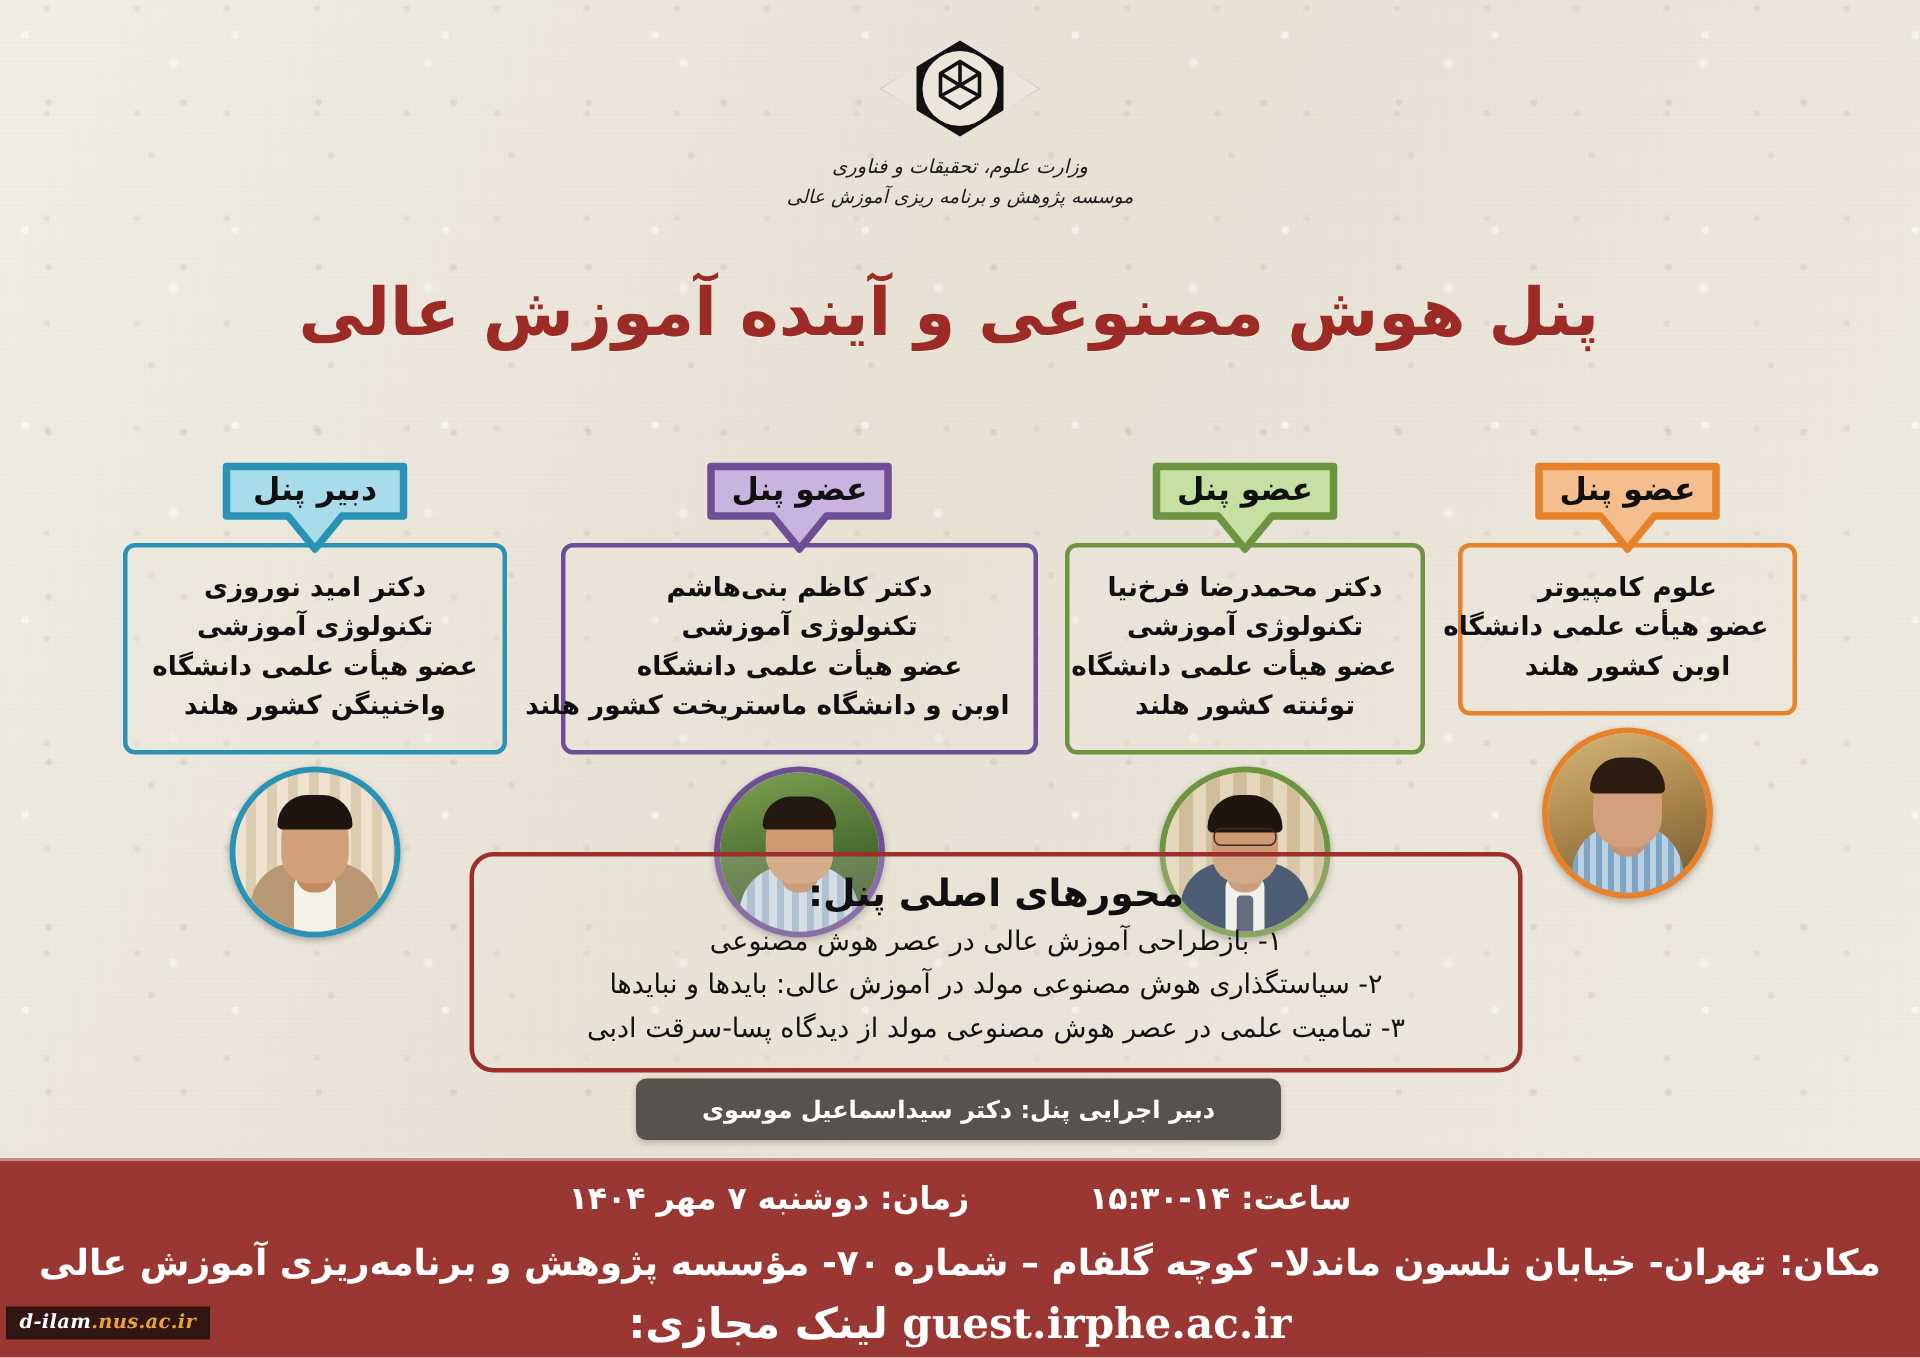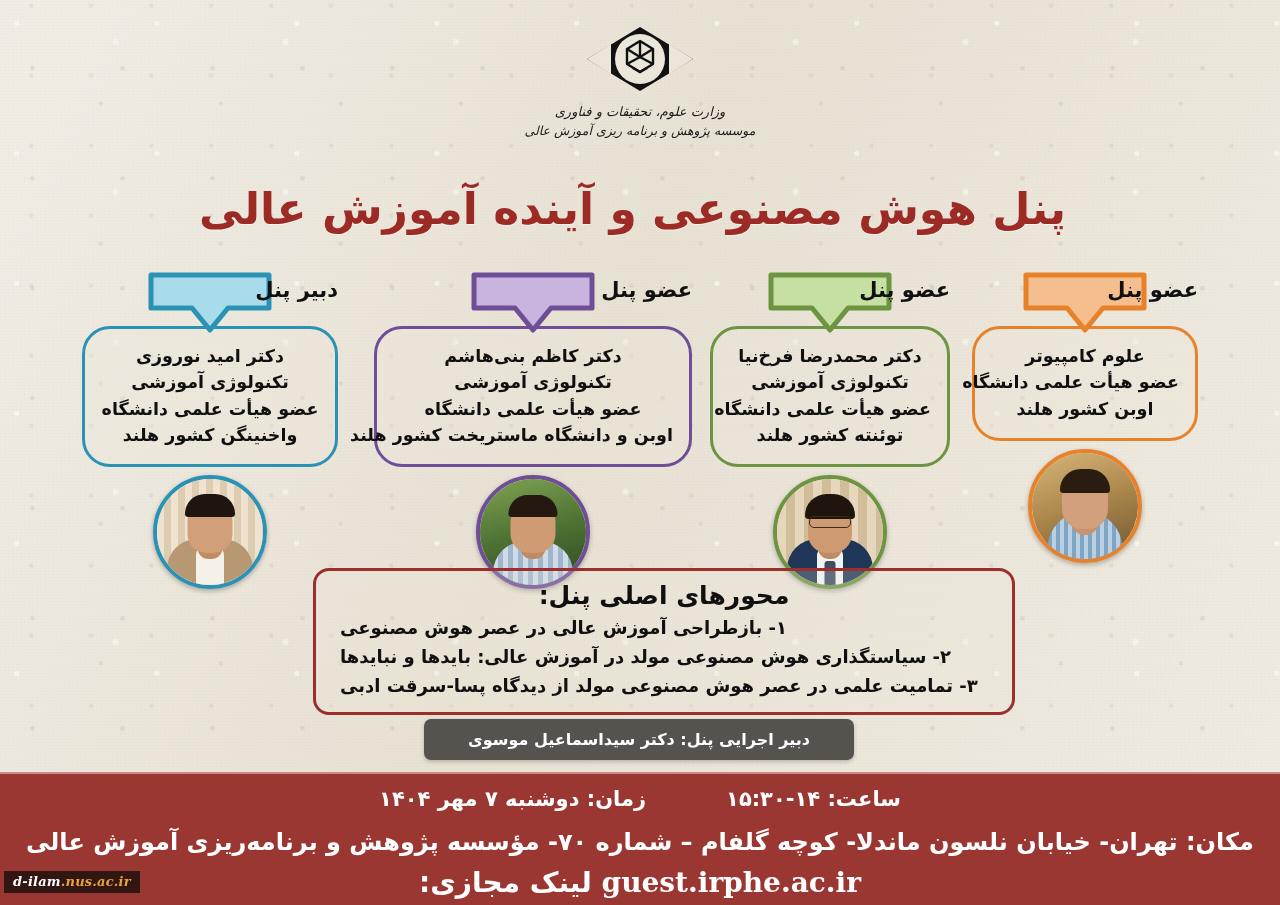--- a/index.html
+++ b/index.html
@@ -40,44 +40,44 @@
   .title{
     position:absolute;left:0;right:15px;top:183px;text-align:center;
     font-size:44px;font-weight:bold;color:#9c2b26;letter-spacing:.5px;
     text-shadow:0 1px 0 rgba(255,255,255,.45);
   }
 
   
   .cards{position:absolute;top:272px;left:0;right:0;height:300px;}
   .card{position:absolute;top:0;}
   .arrowbox{
-    position:relative;width:100%;text-align:right;font-weight:bold;color:#101010;
+    position:relative;width:100%;text-align:center;font-weight:bold;color:#101010;margin-top:36px;
   }
   .arrow-svg{display:block;margin:0 auto;}
   .box{
-    margin-top:-2px;border:3px solid;border-radius:28px;
+    margin-top:-2px;border:3px solid;border-radius:8px;
     padding:14px 16px 16px;text-align:center;background:rgba(236,230,218,.32);
   }
   .box .ln{font-size:17.5px;font-weight:bold;color:#101010;line-height:1.5;white-space:nowrap;}
   .photo-wrap{display:flex;justify-content:center;margin-top:8px;}
   .photo{
     width:106px;height:106px;border-radius:50%;border:4px solid;overflow:hidden;position:relative;
     box-shadow:0 2px 5px rgba(0,0,0,.28);
   }
   .photo .scene{position:absolute;inset:0;}
   .head{position:absolute;left:50%;transform:translateX(-50%);}
 
   
   .topics{
     position:absolute;left:313px;top:568px;width:648px;
     border:3px solid #9a2f2c;border-radius:16px;padding:10px 24px 12px;
     background:rgba(236,230,218,.22);
   }
   .topics .t-head{font-size:25px;font-weight:bold;color:#101010;text-align:center;margin-bottom:3px;}
-  .topics .t-item{font-size:18px;font-weight:bold;color:#101010;text-align:left;line-height:1.62;}
+  .topics .t-item{font-size:18px;font-weight:normal;color:#101010;text-align:center;line-height:1.62;}
 
   
   .graybar{
     position:absolute;left:424px;top:719px;width:430px;height:41px;
     background:#56534f;border-radius:7px;color:#fff;
     display:flex;align-items:center;justify-content:center;
     font-size:16px;font-weight:bold;box-shadow:0 2px 4px rgba(0,0,0,.2);
   }
 
   

